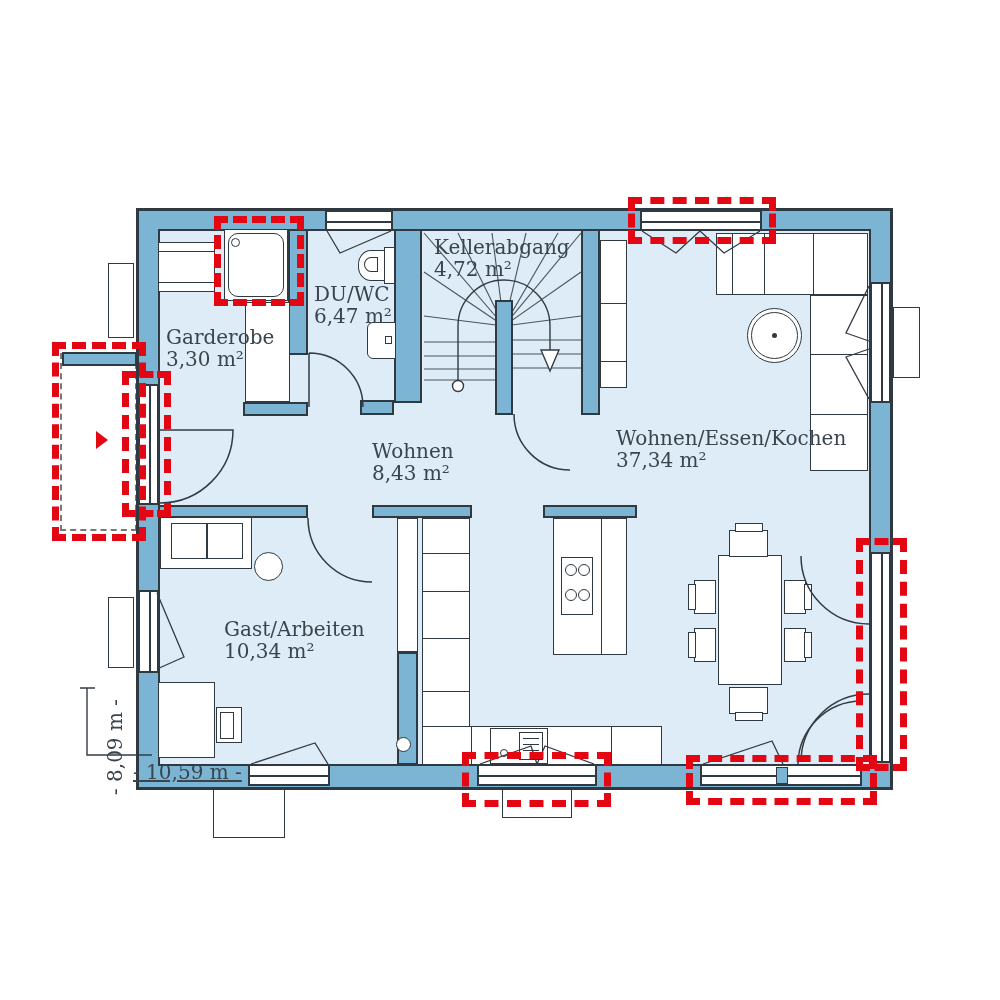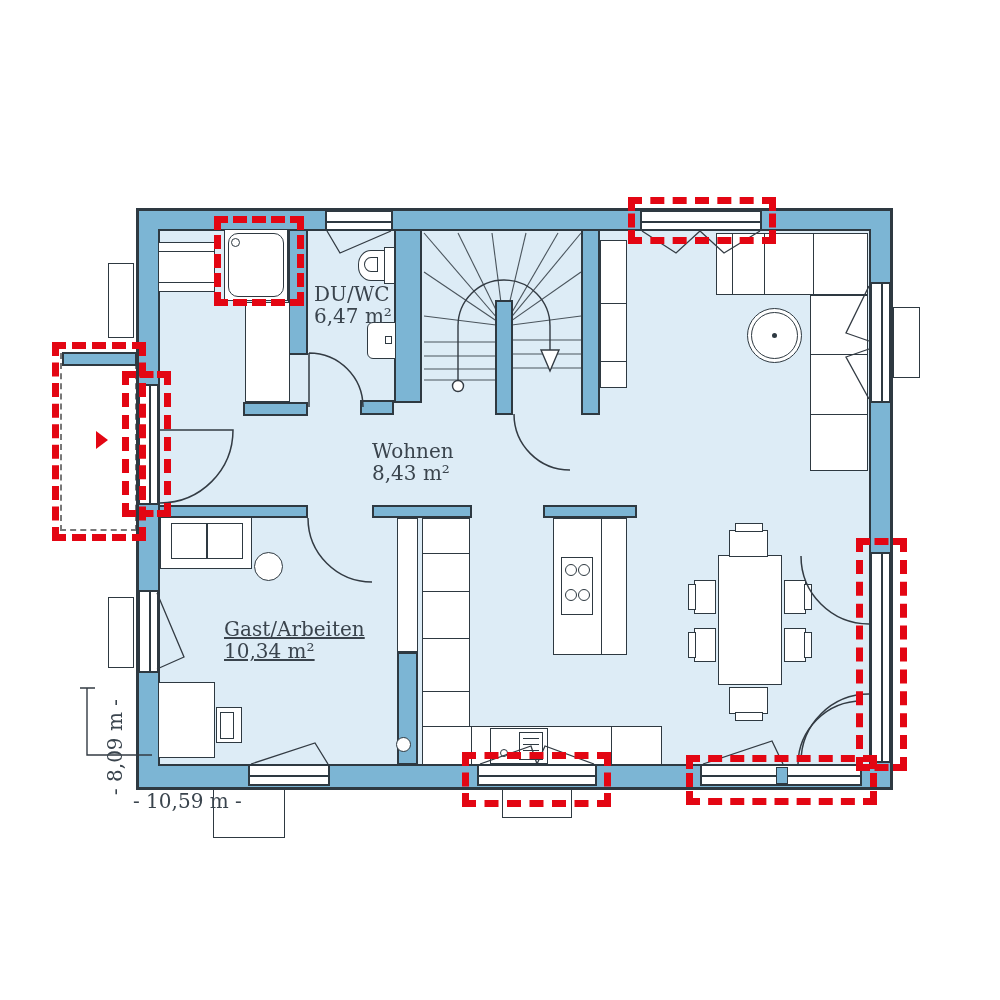--- a/index.html
+++ b/index.html
@@ -224,29 +224,41 @@
   <div class="redbox" style="left:214px;top:216px;width:90px;height:90px;"></div>
   <div class="redbox" style="left:628px;top:197px;width:148px;height:47px;"></div>
   <div class="redbox" style="left:52px;top:342px;width:94px;height:199px;"></div>
   <div class="redbox" style="left:122px;top:371px;width:49px;height:146px;"></div>
   <div class="redbox" style="left:856px;top:538px;width:51px;height:233px;"></div>
   <div class="redbox" style="left:462px;top:752px;width:149px;height:55px;"></div>
   <div class="redbox" style="left:686px;top:755px;width:191px;height:50px;"></div>
 
   <div class="abs" style="left:96px;top:431px;width:0;height:0;border-top:9px solid transparent;border-bottom:9px solid transparent;border-left:12px solid var(--accent_red);z-index:45;"></div>
 
+  <div class="label" style="left:166px;top:326px;">
+    <div>Garderobe</div>
+    <div>3,30 m²</div>
+  </div>
   <div class="label" style="left:314px;top:283px;">
     <div>DU/WC</div>
     <div>6,47 m²</div>
   </div>
+  <div class="label" style="left:434px;top:236px;">
+    <div>Kellerabgang</div>
+    <div>4,72 m²</div>
+  </div>
   <div class="label" style="left:372px;top:440px;">
     <div>Wohnen</div>
     <div>8,43 m²</div>
   </div>
-  <div class="label" style="left:224px;top:618px;text-decoration:underline;">
+  <div class="label" style="left:616px;top:427px;">
+    <div>Wohnen/Essen/Kochen</div>
+    <div>37,34 m²</div>
+  </div>
+  <div class="label" style="left:224px;top:618px;">
     <div>Gast/Arbeiten</div>
     <div>10,34 m²</div>
   </div>
 
-  <div class="dim" style="left:133px;top:789px;">- 10,59 m -</div>
+  <div class="dim" style="left:133px;top:760px;text-decoration:underline;">- 10,59 m -</div>
   <div class="dim" style="left:55px;top:735px;width:120px;text-align:center;transform:rotate(-90deg);">- 8,09 m -</div>
 
 </div>
 
 </body></html>

